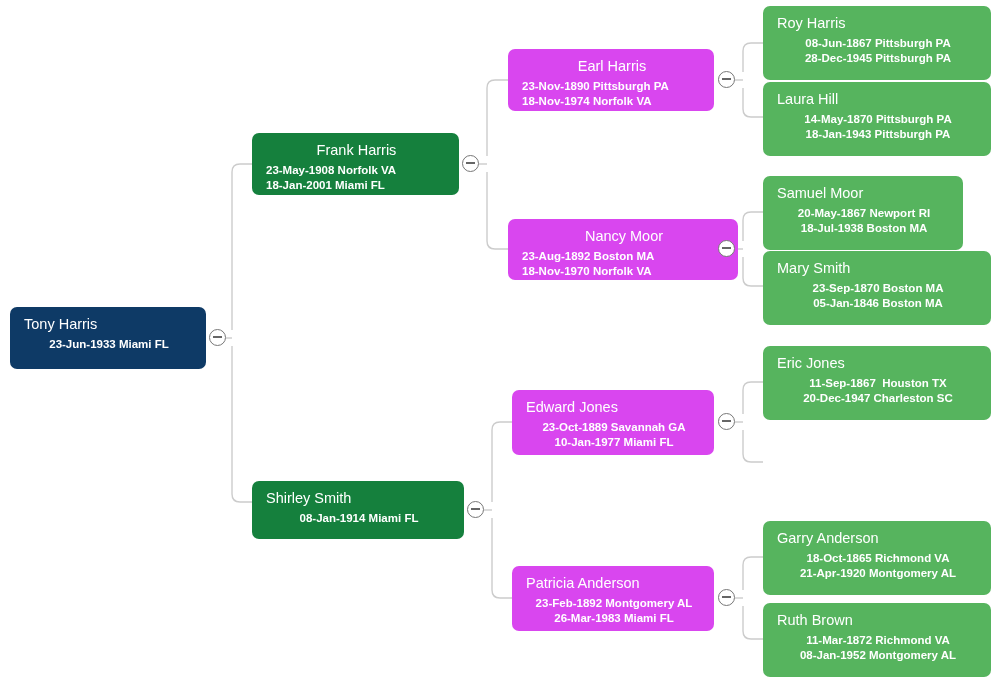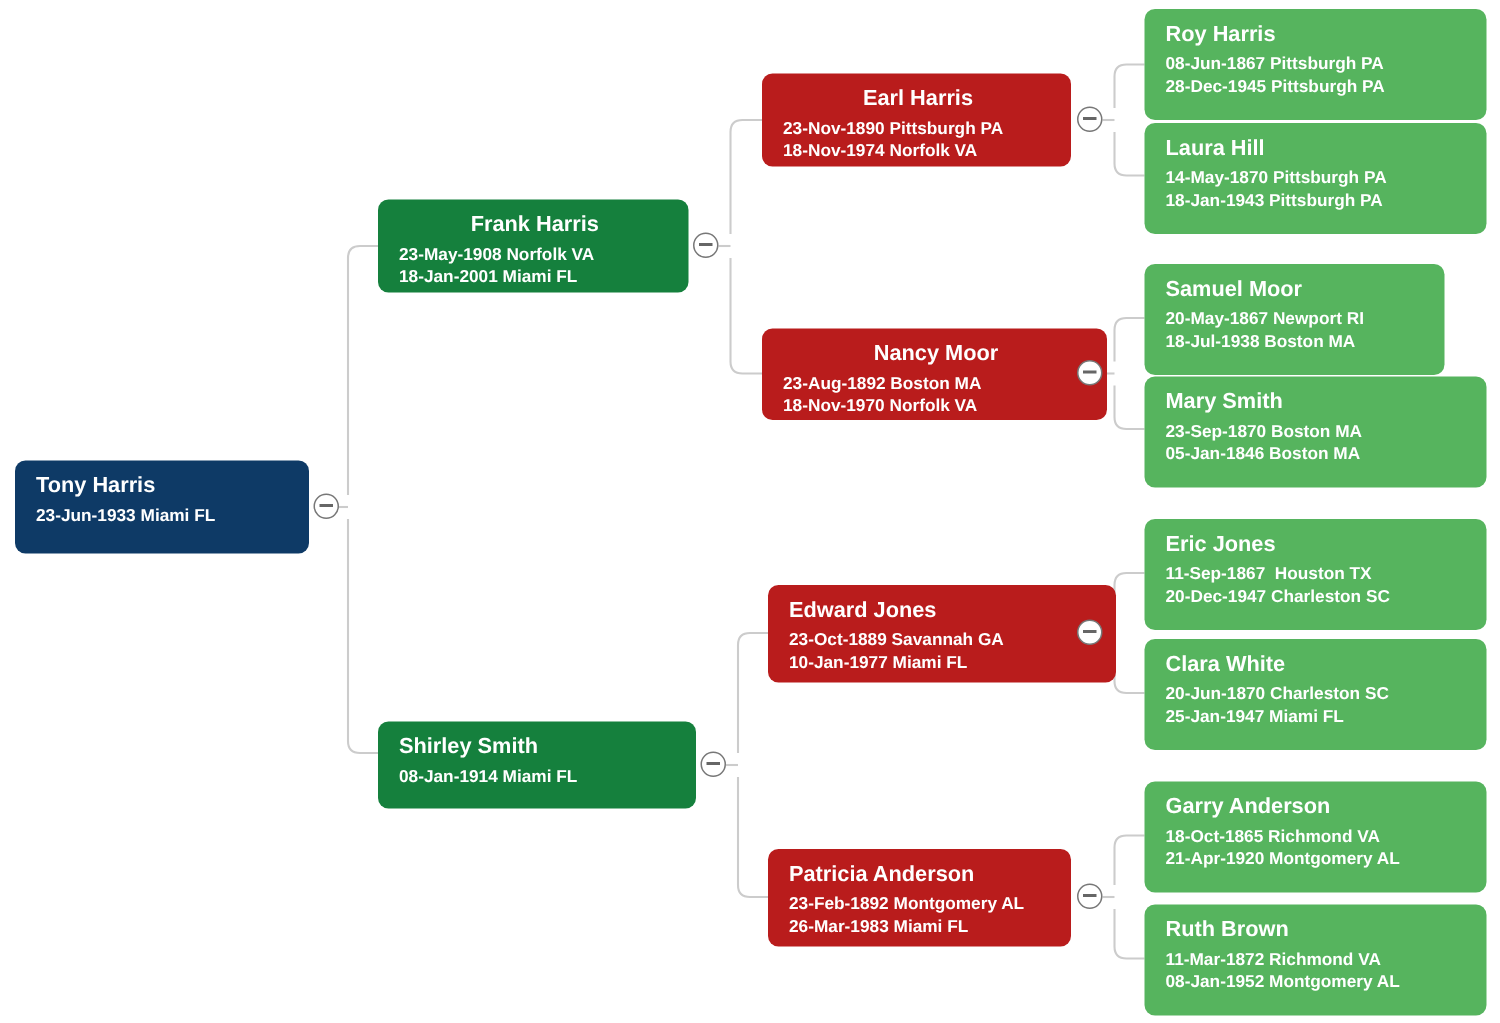--- a/index.html
+++ b/index.html
@@ -35,38 +35,39 @@
     overflow: hidden;
   }
   .node.root {
     background: #0d3b66;
     background: #0e3a66;
   }
   .node.gen2 {
     background: #15803d;
   }
   .node.gen3 {
-    background: #b91c1c;
+    background: #d946ef;
   }
   .node.gen4 {
     background: #55b45f;
     background: #56b45e;
   }
   .node-name {
     font-size: 14.5px;
-    font-weight: bold;
+    font-weight: normal;
     line-height: 19px;
     margin-bottom: 3px;
     white-space: nowrap;
   }
   .node-dates {
     font-size: 11.5px;
     font-weight: bold;
     line-height: 14.5px;
     white-space: pre;
+    text-align: center;
   }
   .node.center .node-name { text-align: center; }
   .node.center .node-dates { text-align: left; }
   .toggle {
     position: absolute;
     width: 17px;
     height: 17px;
     border-radius: 50%;
     border: 1.4px solid #777777;
     background: #ffffff;
@@ -147,21 +148,21 @@
   </div>
   <div class="toggle" style="left:718px; top:71px;"></div>
 
   <div class="node gen3 center" style="left:508px; top:219px; width:230px; height:61px;">
     <div class="node-name">Nancy Moor</div>
     <div class="node-dates">23-Aug-1892 Boston MA</div>
     <div class="node-dates">18-Nov-1970 Norfolk VA</div>
   </div>
   <div class="toggle" style="left:718px; top:240px;"></div>
 
-  <div class="node gen3" style="left:512px; top:390px; width:232px; height:65px;">
+  <div class="node gen3" style="left:512px; top:390px; width:202px; height:65px;">
     <div class="node-name">Edward Jones</div>
     <div class="node-dates">23-Oct-1889 Savannah GA</div>
     <div class="node-dates">10-Jan-1977 Miami FL</div>
   </div>
   <div class="toggle" style="left:718px; top:413px;"></div>
 
   <div class="node gen3" style="left:512px; top:566px; width:202px; height:65px;">
     <div class="node-name">Patricia Anderson</div>
     <div class="node-dates">23-Feb-1892 Montgomery AL</div>
     <div class="node-dates">26-Mar-1983 Miami FL</div>
@@ -191,25 +192,20 @@
     <div class="node-dates">23-Sep-1870 Boston MA</div>
     <div class="node-dates">05-Jan-1846 Boston MA</div>
   </div>
 
   <div class="node gen4" style="left:763px; top:346px; width:228px; height:74px;">
     <div class="node-name">Eric Jones</div>
     <div class="node-dates">11-Sep-1867  Houston TX</div>
     <div class="node-dates">20-Dec-1947 Charleston SC</div>
   </div>
 
-  <div class="node gen4" style="left:763px; top:426px; width:228px; height:74px;">
-    <div class="node-name">Clara White</div>
-    <div class="node-dates">20-Jun-1870 Charleston SC</div>
-    <div class="node-dates">25-Jan-1947 Miami FL</div>
-  </div>
 
   <div class="node gen4" style="left:763px; top:521px; width:228px; height:74px;">
     <div class="node-name">Garry Anderson</div>
     <div class="node-dates">18-Oct-1865 Richmond VA</div>
     <div class="node-dates">21-Apr-1920 Montgomery AL</div>
   </div>
 
   <div class="node gen4" style="left:763px; top:603px; width:228px; height:74px;">
     <div class="node-name">Ruth Brown</div>
     <div class="node-dates">11-Mar-1872 Richmond VA</div>

